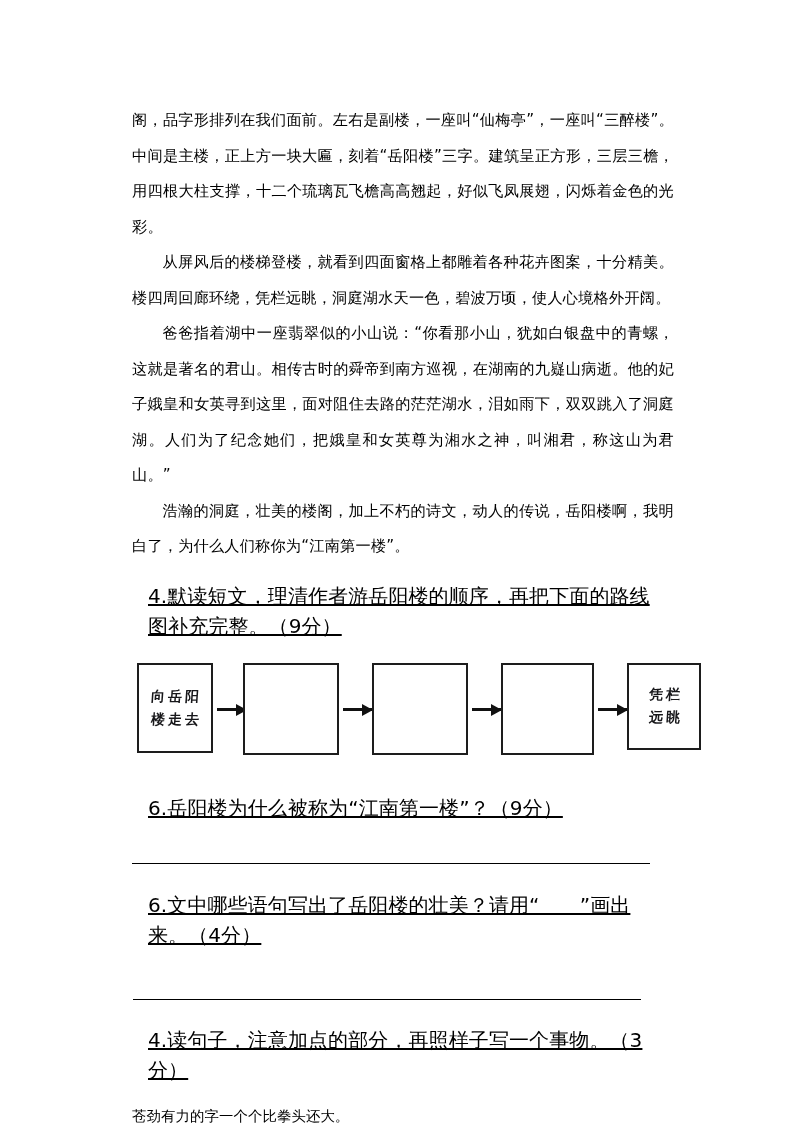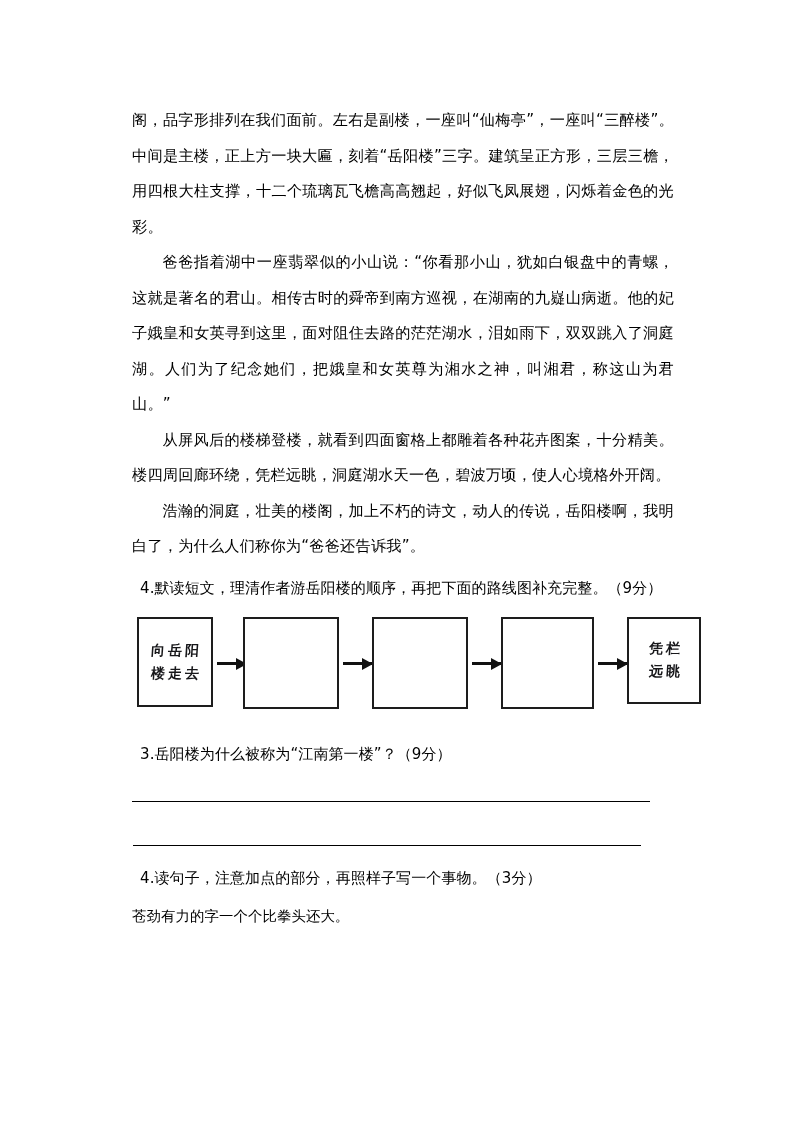--- a/index.html
+++ b/index.html
@@ -41,25 +41,26 @@
     letter-spacing: 0.2px;
     margin: 0;
     color: #000;
   }
   .para.indent {
     text-indent: 2em;
   }
 
   
   .question {
-    font-size: 15px;
+    font-size: 20px;
     line-height: 30px;
-    margin: 8px;
+    margin: 16px;
     letter-spacing: 0.1px;
     color: #000;
+    text-decoration: underline;
   }
   .q-sentence {
     font-size: 14.4px;
     line-height: 30px;
     margin: 0;
     letter-spacing: 0.1px;
     color: #000;
   }
 
   
@@ -113,23 +114,23 @@
     border-bottom: 6.5px solid transparent;
   }
 </style>
 </head>
 <body>
 
 <div class="page">
   <div class="content">
 
     <p class="para">阁，品字形排列在我们面前。左右是副楼，一座叫“仙梅亭”，一座叫“三醉楼”。中间是主楼，正上方一块大匾，刻着“岳阳楼”三字。建筑呈正方形，三层三檐，用四根大柱支撑，十二个琉璃瓦飞檐高高翘起，好似飞凤展翅，闪烁着金色的光彩。</p>
+    <p class="para indent">从屏风后的楼梯登楼，就看到四面窗格上都雕着各种花卉图案，十分精美。楼四周回廊环绕，凭栏远眺，洞庭湖水天一色，碧波万顷，使人心境格外开阔。</p>
     <p class="para indent">爸爸指着湖中一座翡翠似的小山说：“你看那小山，犹如白银盘中的青螺，这就是著名的君山。相传古时的舜帝到南方巡视，在湖南的九嶷山病逝。他的妃子娥皇和女英寻到这里，面对阻住去路的茫茫湖水，泪如雨下，双双跳入了洞庭湖。人们为了纪念她们，把娥皇和女英尊为湘水之神，叫湘君，称这山为君山。”</p>
-    <p class="para indent">从屏风后的楼梯登楼，就看到四面窗格上都雕着各种花卉图案，十分精美。楼四周回廊环绕，凭栏远眺，洞庭湖水天一色，碧波万顷，使人心境格外开阔。</p>
-    <p class="para indent">浩瀚的洞庭，壮美的楼阁，加上不朽的诗文，动人的传说，岳阳楼啊，我明白了，为什么人们称你为“爸爸还告诉我”。</p>
+    <p class="para indent">浩瀚的洞庭，壮美的楼阁，加上不朽的诗文，动人的传说，岳阳楼啊，我明白了，为什么人们称你为“江南第一楼”。</p>
 
     <p class="question">4.默读短文，理清作者游岳阳楼的顺序，再把下面的路线图补充完整。（9分）</p>
 
     <div class="flow">
 
       <div class="flow-box" style="left:5px; width:76px; height:90px;">
         <span class="bx-line">向岳阳</span>
         <span class="bx-line">楼走去</span>
       </div>
       <div class="flow-arrow" style="left:85px; width:29px;"></div>
@@ -151,25 +152,26 @@
 
       <div class="flow-box" style="left:495px; width:74px; height:87px;">
         <span class="bx-line">凭栏</span>
         <span class="bx-line">远眺</span>
       </div>
 
     </div>
 
     <div style="height:14px"></div>
 
-    <p class="question">3.岳阳楼为什么被称为“江南第一楼”？（9分）</p>
+    <p class="question">6.岳阳楼为什么被称为“江南第一楼”？（9分）</p>
     <div style="height:24px"></div>
     <div class="answer-line" style="width:518px; margin-left:0;"></div>
     <div style="height:10px"></div>
 
+    <p class="question">6.文中哪些语句写出了岳阳楼的壮美？请用“＿＿”画出来。（4分）</p>
 
     <div style="height:12px"></div>
 
     <div style="height:21px"></div>
     <div class="answer-line" style="width:508px; margin-left:1px;"></div>
     <div style="height:9px"></div>
 
     <p class="question">4.读句子，注意加点的部分，再照样子写一个事物。（3分）</p>
     <p class="q-sentence">苍劲有力的字一个个比拳头还大。</p>
 

